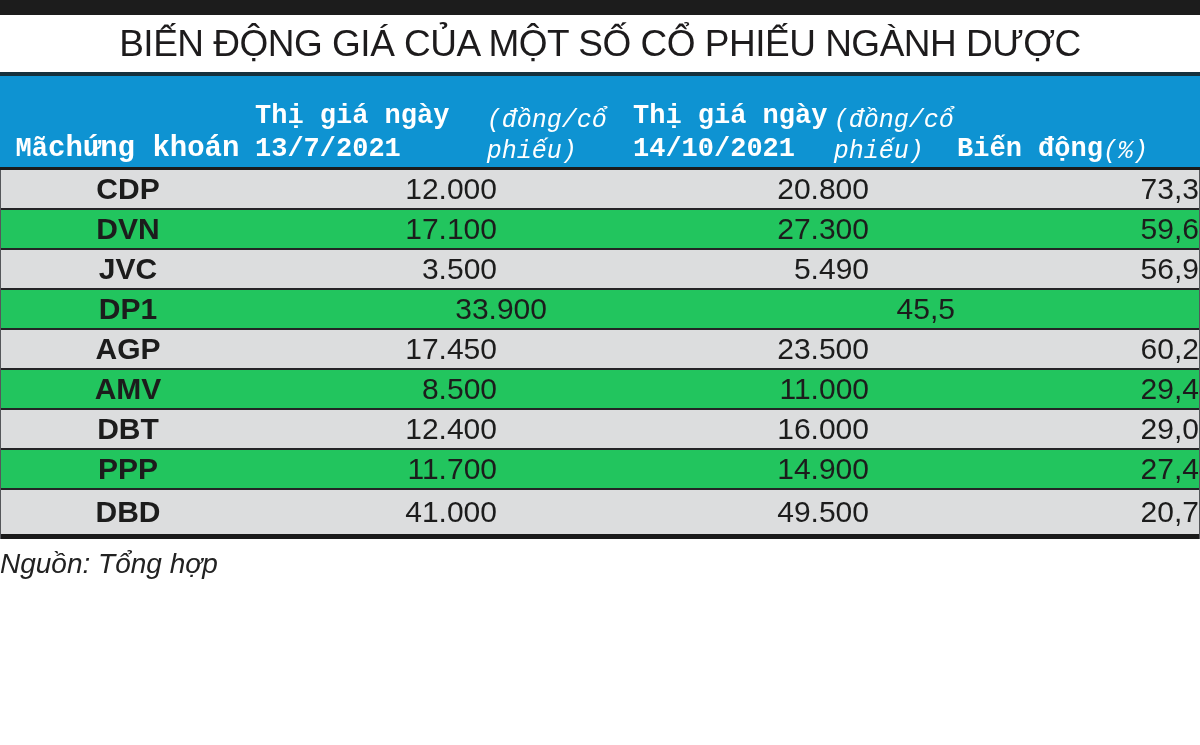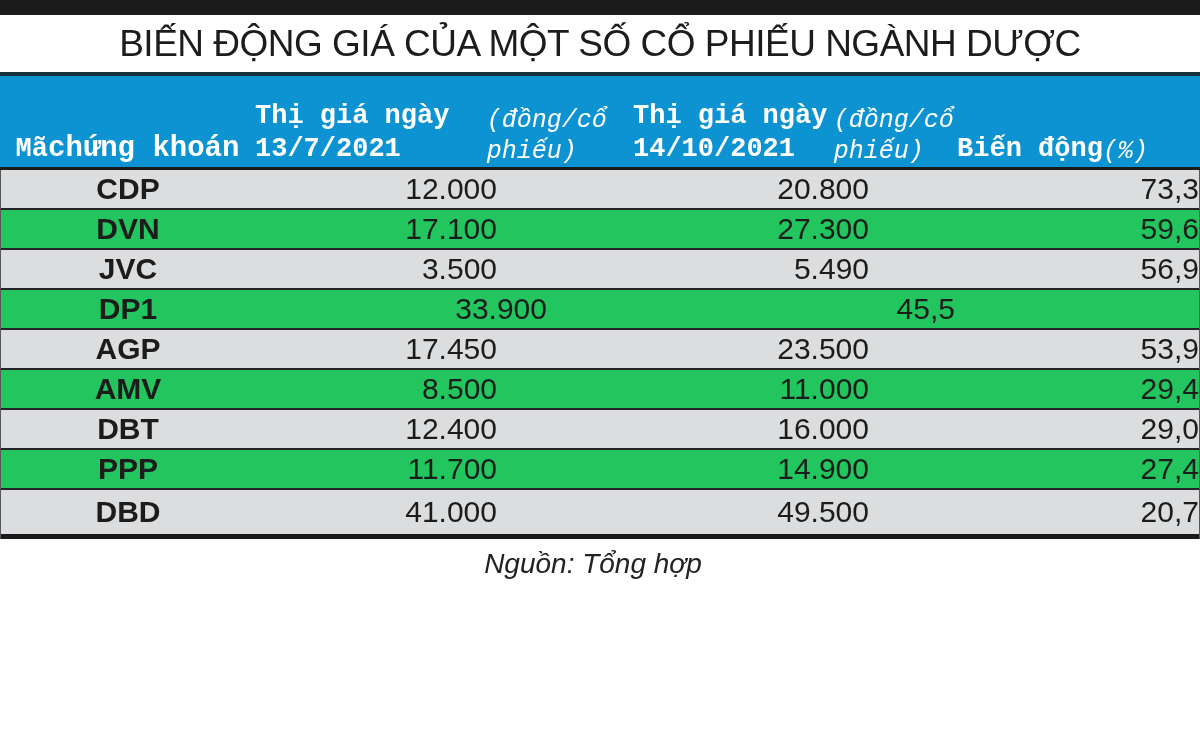--- a/index.html
+++ b/index.html
@@ -34,21 +34,21 @@
     align-items:center;font-size:30px;color:#1c1c1c;
   }
   .tr:last-child{height:49px;border-bottom:5px solid #1a1a1a;}
   .tr.gray{background:#dcddde;}
   .tr.white{background:#22c55e;}
   .c0{text-align:center;font-weight:bold;}
   .c1{text-align:right;padding-right:136px;}
   .c2{text-align:right;padding-right:86px;}
   .c3{text-align:right;}
   .footer{
-    height:50px;display:flex;justify-content:center;align-items:center;
+    height:50px;display:flex;justify-content:flex-start;align-items:center;
     padding-right:14px;box-sizing:border-box;
   }
   .source{font-style:italic;font-size:28px;color:#222222;}
 </style>
 </head>
 <body>
 
 <div class="page">
   <div class="topbar"></div>
 
@@ -94,21 +94,21 @@
         </div>
         <div class="tr white">
           <div class="c0">DP1</div>
           <div class="c2">33.900</div>
           <div class="c3">45,5</div>
         </div>
         <div class="tr gray">
           <div class="c0">AGP</div>
           <div class="c1">17.450</div>
           <div class="c2">23.500</div>
-          <div class="c3">53,9</div>
+          <div class="c3">60,2</div>
         </div>
         <div class="tr white">
           <div class="c0">AMV</div>
           <div class="c1">8.500</div>
           <div class="c2">11.000</div>
           <div class="c3">29,4</div>
         </div>
         <div class="tr gray">
           <div class="c0">DBT</div>
           <div class="c1">12.400</div>

